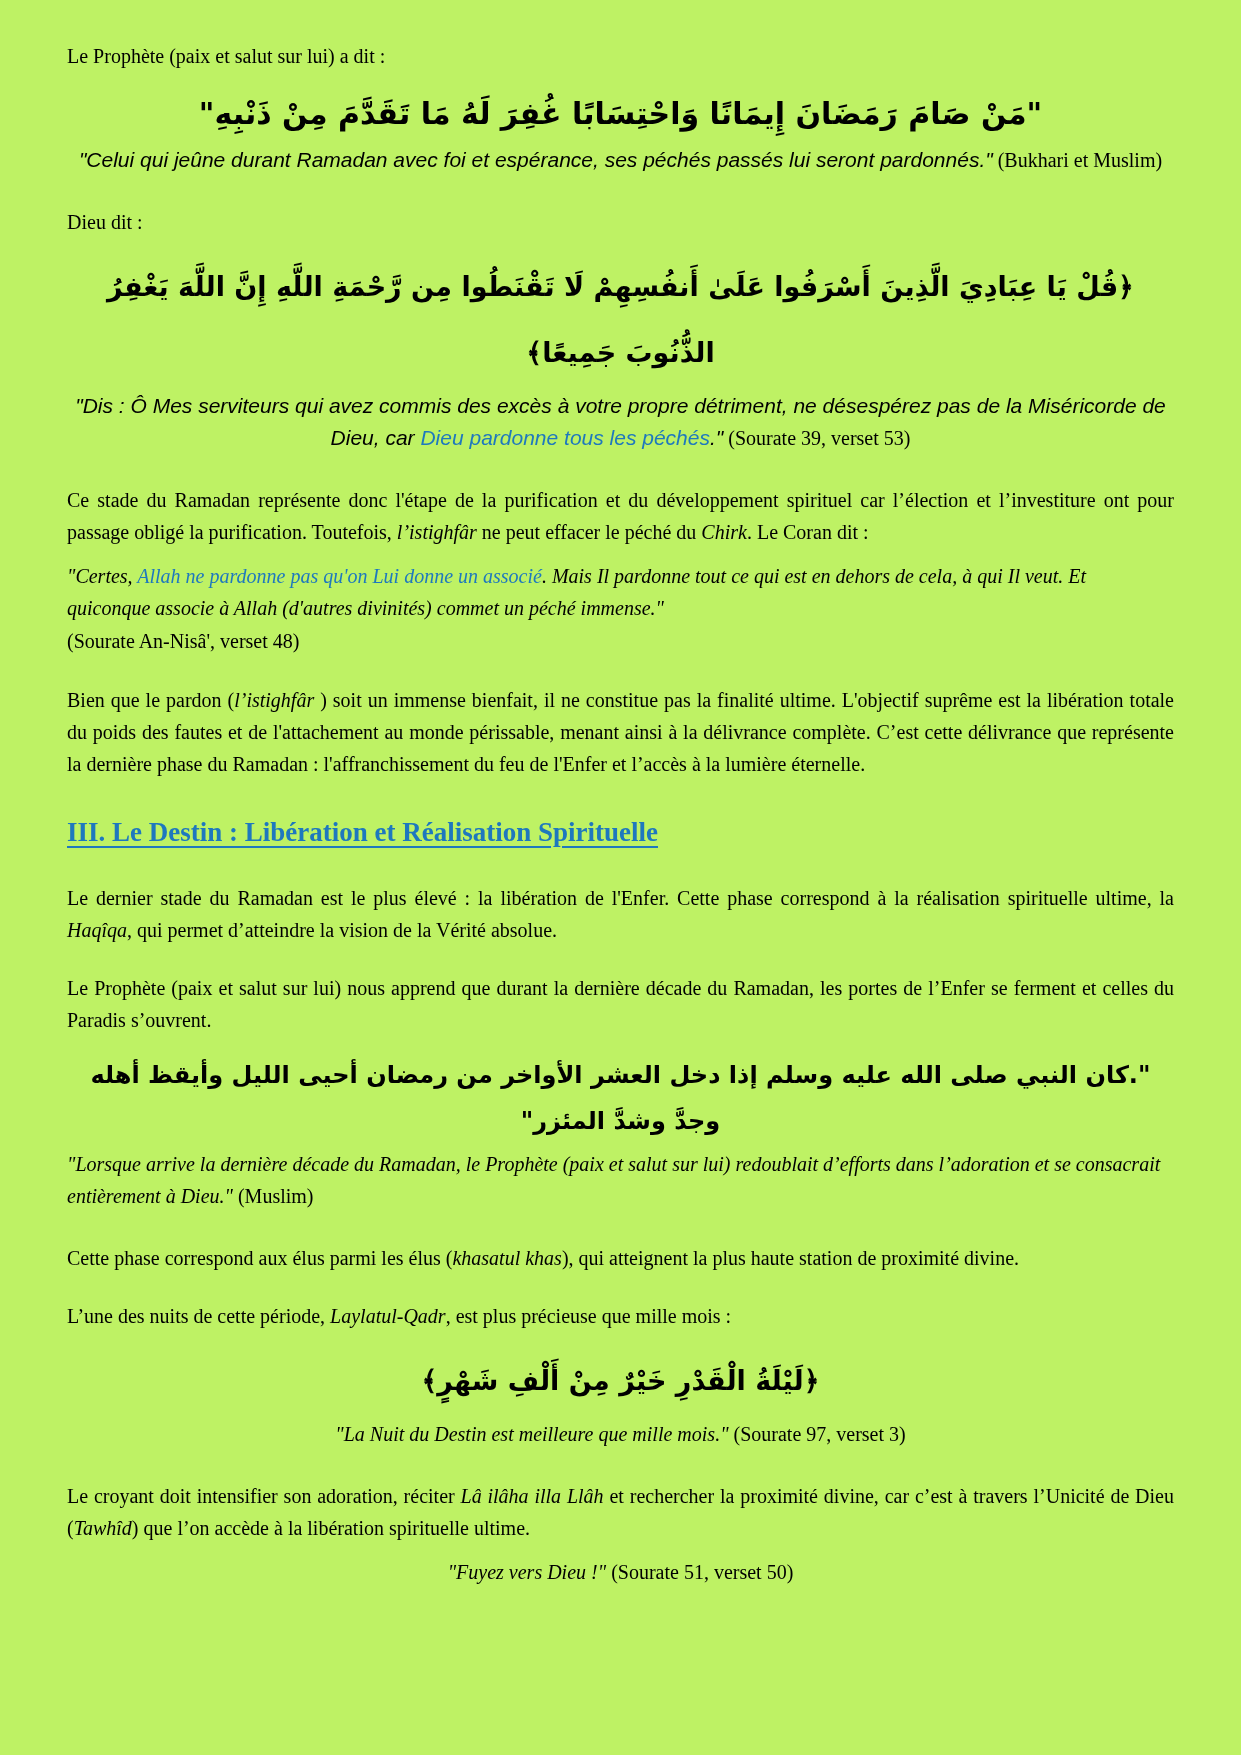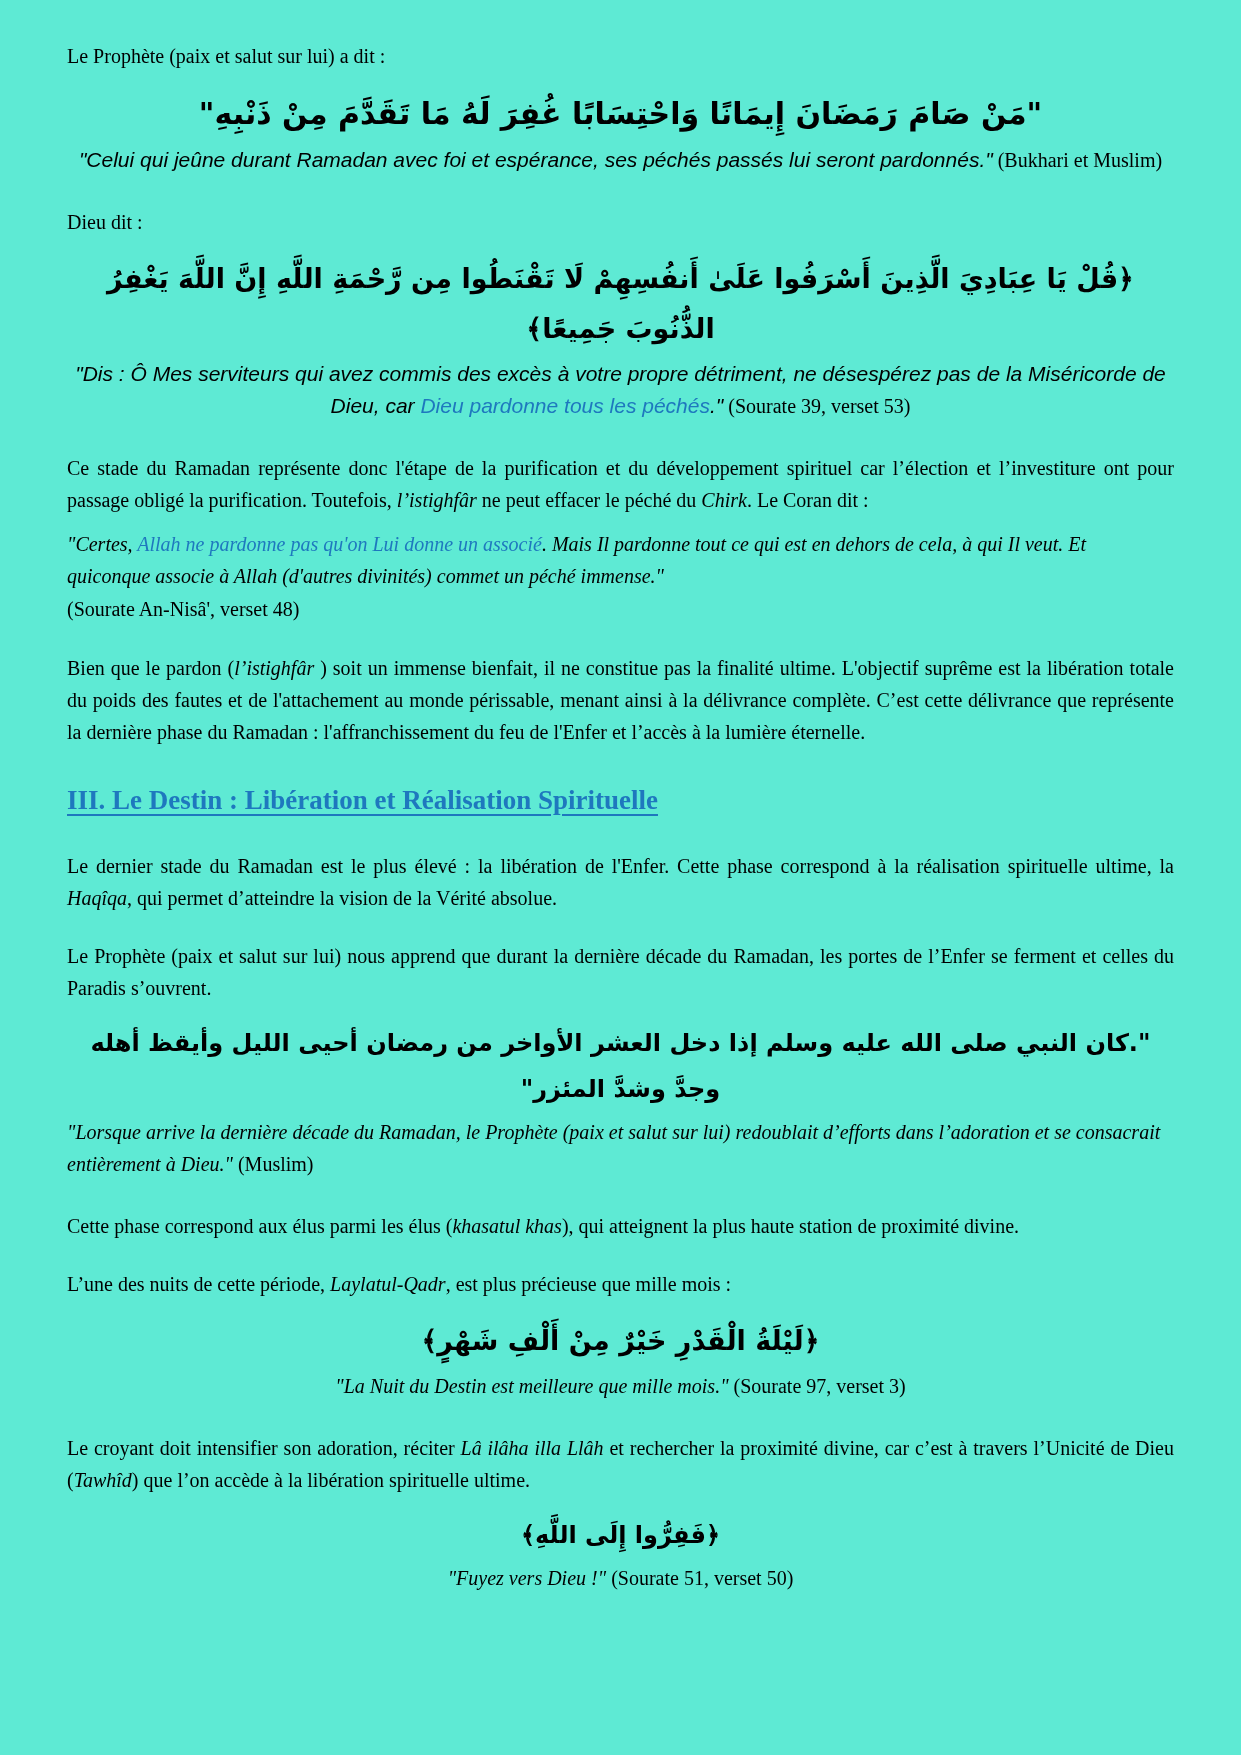--- a/index.html
+++ b/index.html
@@ -3,21 +3,21 @@
 <meta charset="utf-8">
 <style>
   html, body { margin: 0; padding: 0; background: #ffffff; }
   :root { --accent: #1e78be; --ink: #000000; }
 
   .page {
     position: relative;
     width: 1241px;
     height: 1755px;
     margin: 0 auto;
-    background: #5eead4;
+    background: #bef264;
     box-sizing: border-box;
     padding: 40px 67px 0 67px;
     overflow: hidden;
     color: var(--ink);
     font-family: "Liberation Serif", "DejaVu Serif", serif;
   }
 
   
   .para {
     margin: 26px 0 0 0;
@@ -34,21 +34,21 @@
   .arabic {
     margin: 16px 0 0 0;
     text-align: center;
     direction: rtl;
     unicode-bidi: isolate;
     font-weight: 700;
     color: var(--ink);
     font-family: "DejaVu Sans", sans-serif;
   }
   .arabic.lg { font-size: 30px; line-height: 52px; }
-  .arabic.md { font-size: 27px; line-height: 50px; }
+  .arabic.md { font-size: 27px; line-height: 66px; }
   .arabic.sm { font-size: 24px; line-height: 46px; }
 
   
   .quote { margin: 12px 0 0 0; font-size: 20px; line-height: 32px; }
   .quote.center { text-align: center; }
   .arabic + .quote { margin-top: 4px; }
 
   .attribution {
     margin: 0;
     font: 20px/34px "Liberation Serif", "DejaVu Serif", serif;
@@ -91,15 +91,14 @@
     <h2 class="heading"><span class="heading-text">III. Le Destin : Libération et Réalisation Spirituelle</span></h2>
     <p class="para justify"><span class="sg-n">Le dernier stade du Ramadan est le plus élevé : la libération de l'Enfer. Cette phase correspond à la réalisation spirituelle ultime, la </span><span class="sg-i">Haqîqa</span><span class="sg-n">, qui permet d’atteindre la vision de la Vérité absolue.</span></p>
     <p class="para justify"><span class="sg-n">Le Prophète (paix et salut sur lui) nous apprend que durant la dernière décade du Ramadan, les portes de l’Enfer se ferment et celles du Paradis s’ouvrent.</span></p>
     <div class="arabic sm" dir="rtl">".كان النبي صلى الله عليه وسلم إذا دخل العشر الأواخر من رمضان أحيى الليل وأيقظ أهله وجدَّ وشدَّ المئزر"</div>
     <div class="quote"><span class="sg-i">"Lorsque arrive la dernière décade du Ramadan, le Prophète (paix et salut sur lui) redoublait d’efforts dans l’adoration et se consacrait entièrement à Dieu."</span><span class="sg-n"> (Muslim)</span></div>
     <p class="para justify"><span class="sg-n">Cette phase correspond aux élus parmi les élus (</span><span class="sg-i">khasatul khas</span><span class="sg-n">), qui atteignent la plus haute station de proximité divine.</span></p>
     <p class="para"><span class="sg-n">L’une des nuits de cette période, </span><span class="sg-i">Laylatul-Qadr</span><span class="sg-n">, est plus précieuse que mille mois :</span></p>
     <div class="arabic md" dir="rtl">﴿لَيْلَةُ الْقَدْرِ خَيْرٌ مِنْ أَلْفِ شَهْرٍ﴾</div>
     <div class="quote center"><span class="sg-i">"La Nuit du Destin est meilleure que mille mois."</span><span class="sg-n"> (Sourate 97, verset 3)</span></div>
     <p class="para justify"><span class="sg-n">Le croyant doit intensifier son adoration, réciter </span><span class="sg-i">Lâ ilâha illa Llâh</span><span class="sg-n"> et rechercher la proximité divine, car c’est à travers l’Unicité de Dieu (</span><span class="sg-i">Tawhîd</span><span class="sg-n">) que l’on accède à la libération spirituelle ultime.</span></p>
-    <div class="arabic sm" dir="rtl">﴿فَفِرُّوا إِلَى اللَّهِ﴾</div>
     <div class="quote center"><span class="sg-i">"Fuyez vers Dieu !"</span><span class="sg-n"> (Sourate 51, verset 50)</span></div>
   </div>
 
 </body></html>

